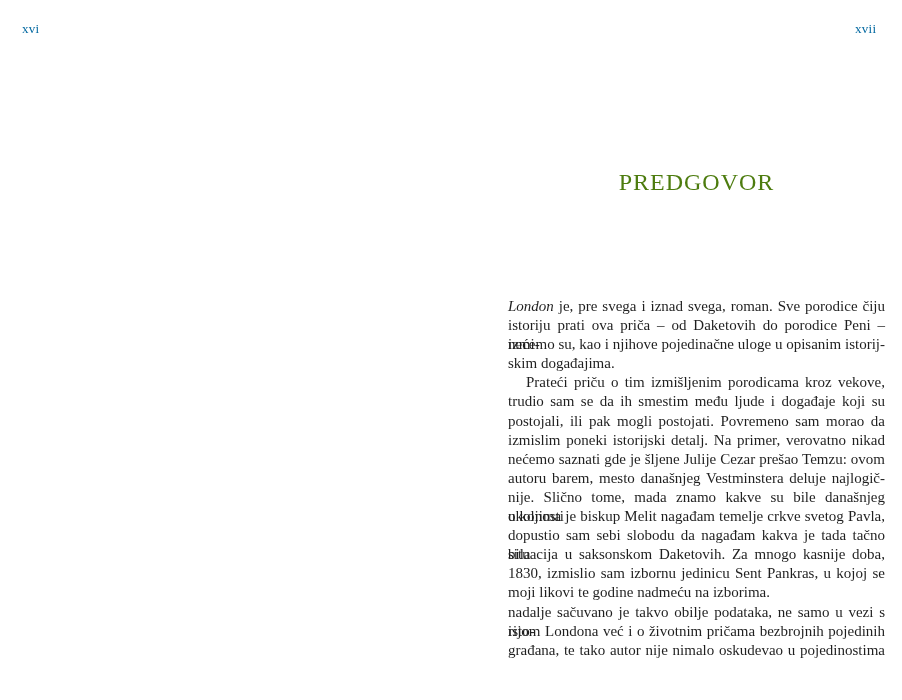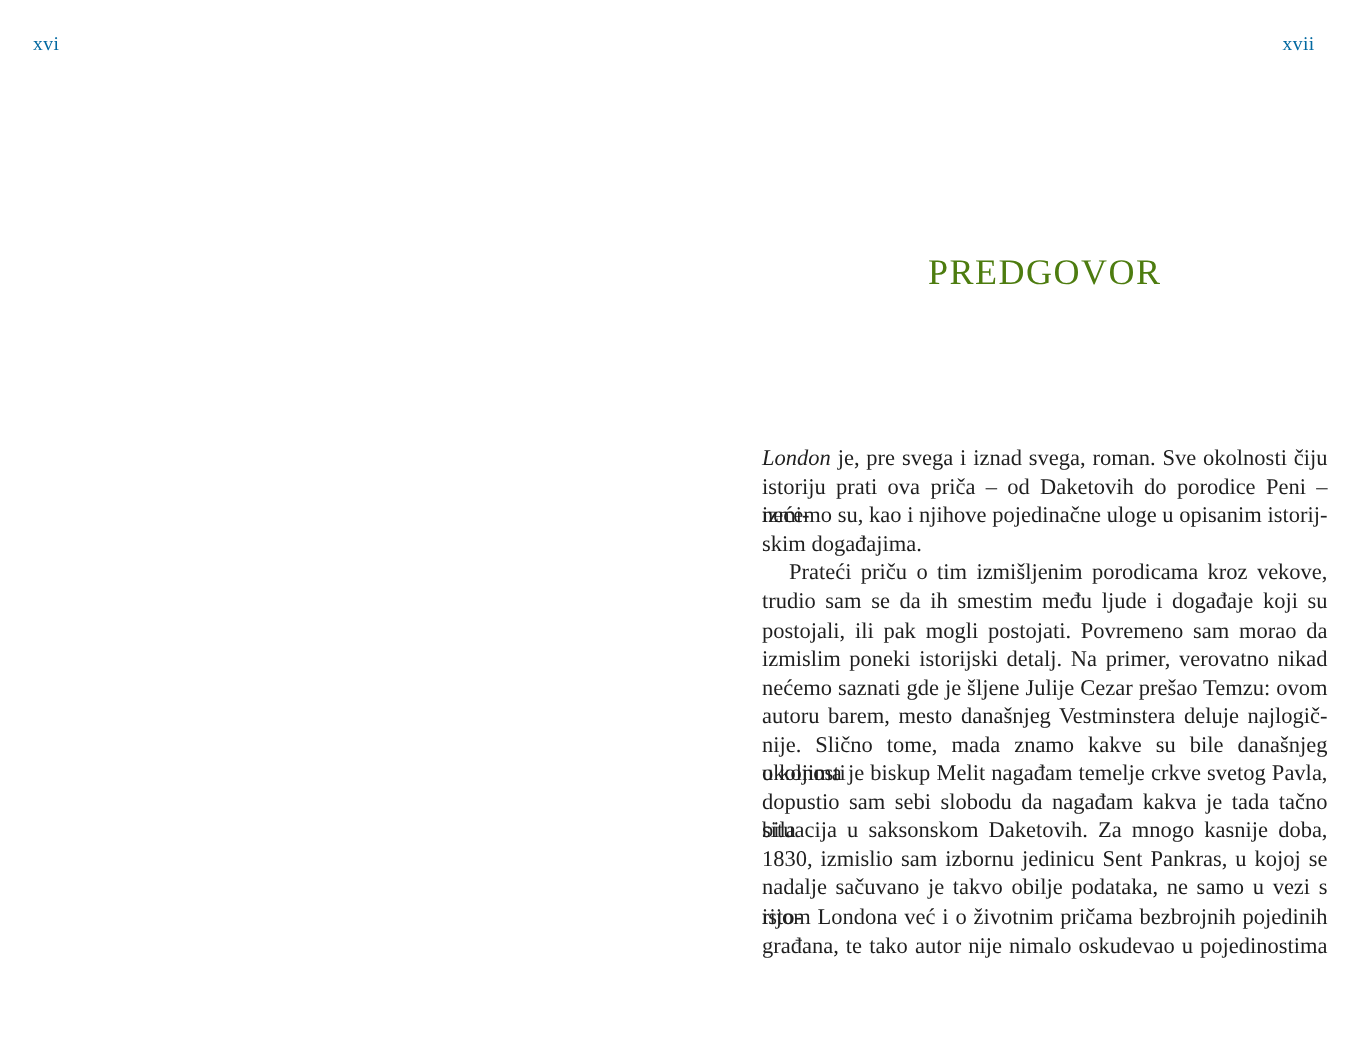--- a/index.html
+++ b/index.html
@@ -68,36 +68,37 @@
 <div class="spread">
 
   <span class="folio folio-left">xvi</span>
 
   <span class="folio folio-right">xvii</span>
 
   <div class="chapter-title">PREDGOVOR</div>
 
   <div class="body-text">
 
-    <div class="text-line"><span class="italic">London</span><span> je, pre svega i iznad svega, roman. Sve okolnosti čiju</span></div>
+    <div class="text-line"><span class="italic">London</span><span> je, pre svega i iznad svega, roman. Sve porodice čiju</span></div>
     <div class="text-line">istoriju prati ova priča – od Daketovih do porodice Peni – izmi-</div>
     <div class="text-line">nećemo su, kao i njihove pojedinačne uloge u opisanim istorij-</div>
     <div class="text-line para-end">skim događajima.</div>
 
     <div class="text-line indent">Prateći priču o tim izmišljenim porodicama kroz vekove,</div>
     <div class="text-line">trudio sam se da ih smestim među ljude i događaje koji su</div>
     <div class="text-line">postojali, ili pak mogli postojati. Povremeno sam morao da</div>
     <div class="text-line">izmislim poneki istorijski detalj. Na primer, verovatno nikad</div>
     <div class="text-line">nećemo saznati gde je šljene Julije Cezar prešao Temzu: ovom</div>
     <div class="text-line">autoru barem, mesto današnjeg Vestminstera deluje najlogič-</div>
     <div class="text-line">nije. Slično tome, mada znamo kakve su bile današnjeg okolnosti</div>
     <div class="text-line">u kojima je biskup Melit nagađam temelje crkve svetog Pavla,</div>
     <div class="text-line">dopustio sam sebi slobodu da nagađam kakva je tada tačno bila</div>
     <div class="text-line">situacija u saksonskom Daketovih. Za mnogo kasnije doba,</div>
     <div class="text-line">1830, izmislio sam izbornu jedinicu Sent Pankras, u kojoj se</div>
+    <div class="text-line para-end">moji likovi te godine nadmeću na izborima.</div>
 
     <div class="text-line">nadalje sačuvano je takvo obilje podataka, ne samo u vezi s isto-</div>
     <div class="text-line">rijom Londona već i o životnim pričama bezbrojnih pojedinih</div>
     <div class="text-line">građana, te tako autor nije nimalo oskudevao u pojedinostima</div>
 
   </div>
 
 </div>
 
 </body></html>

